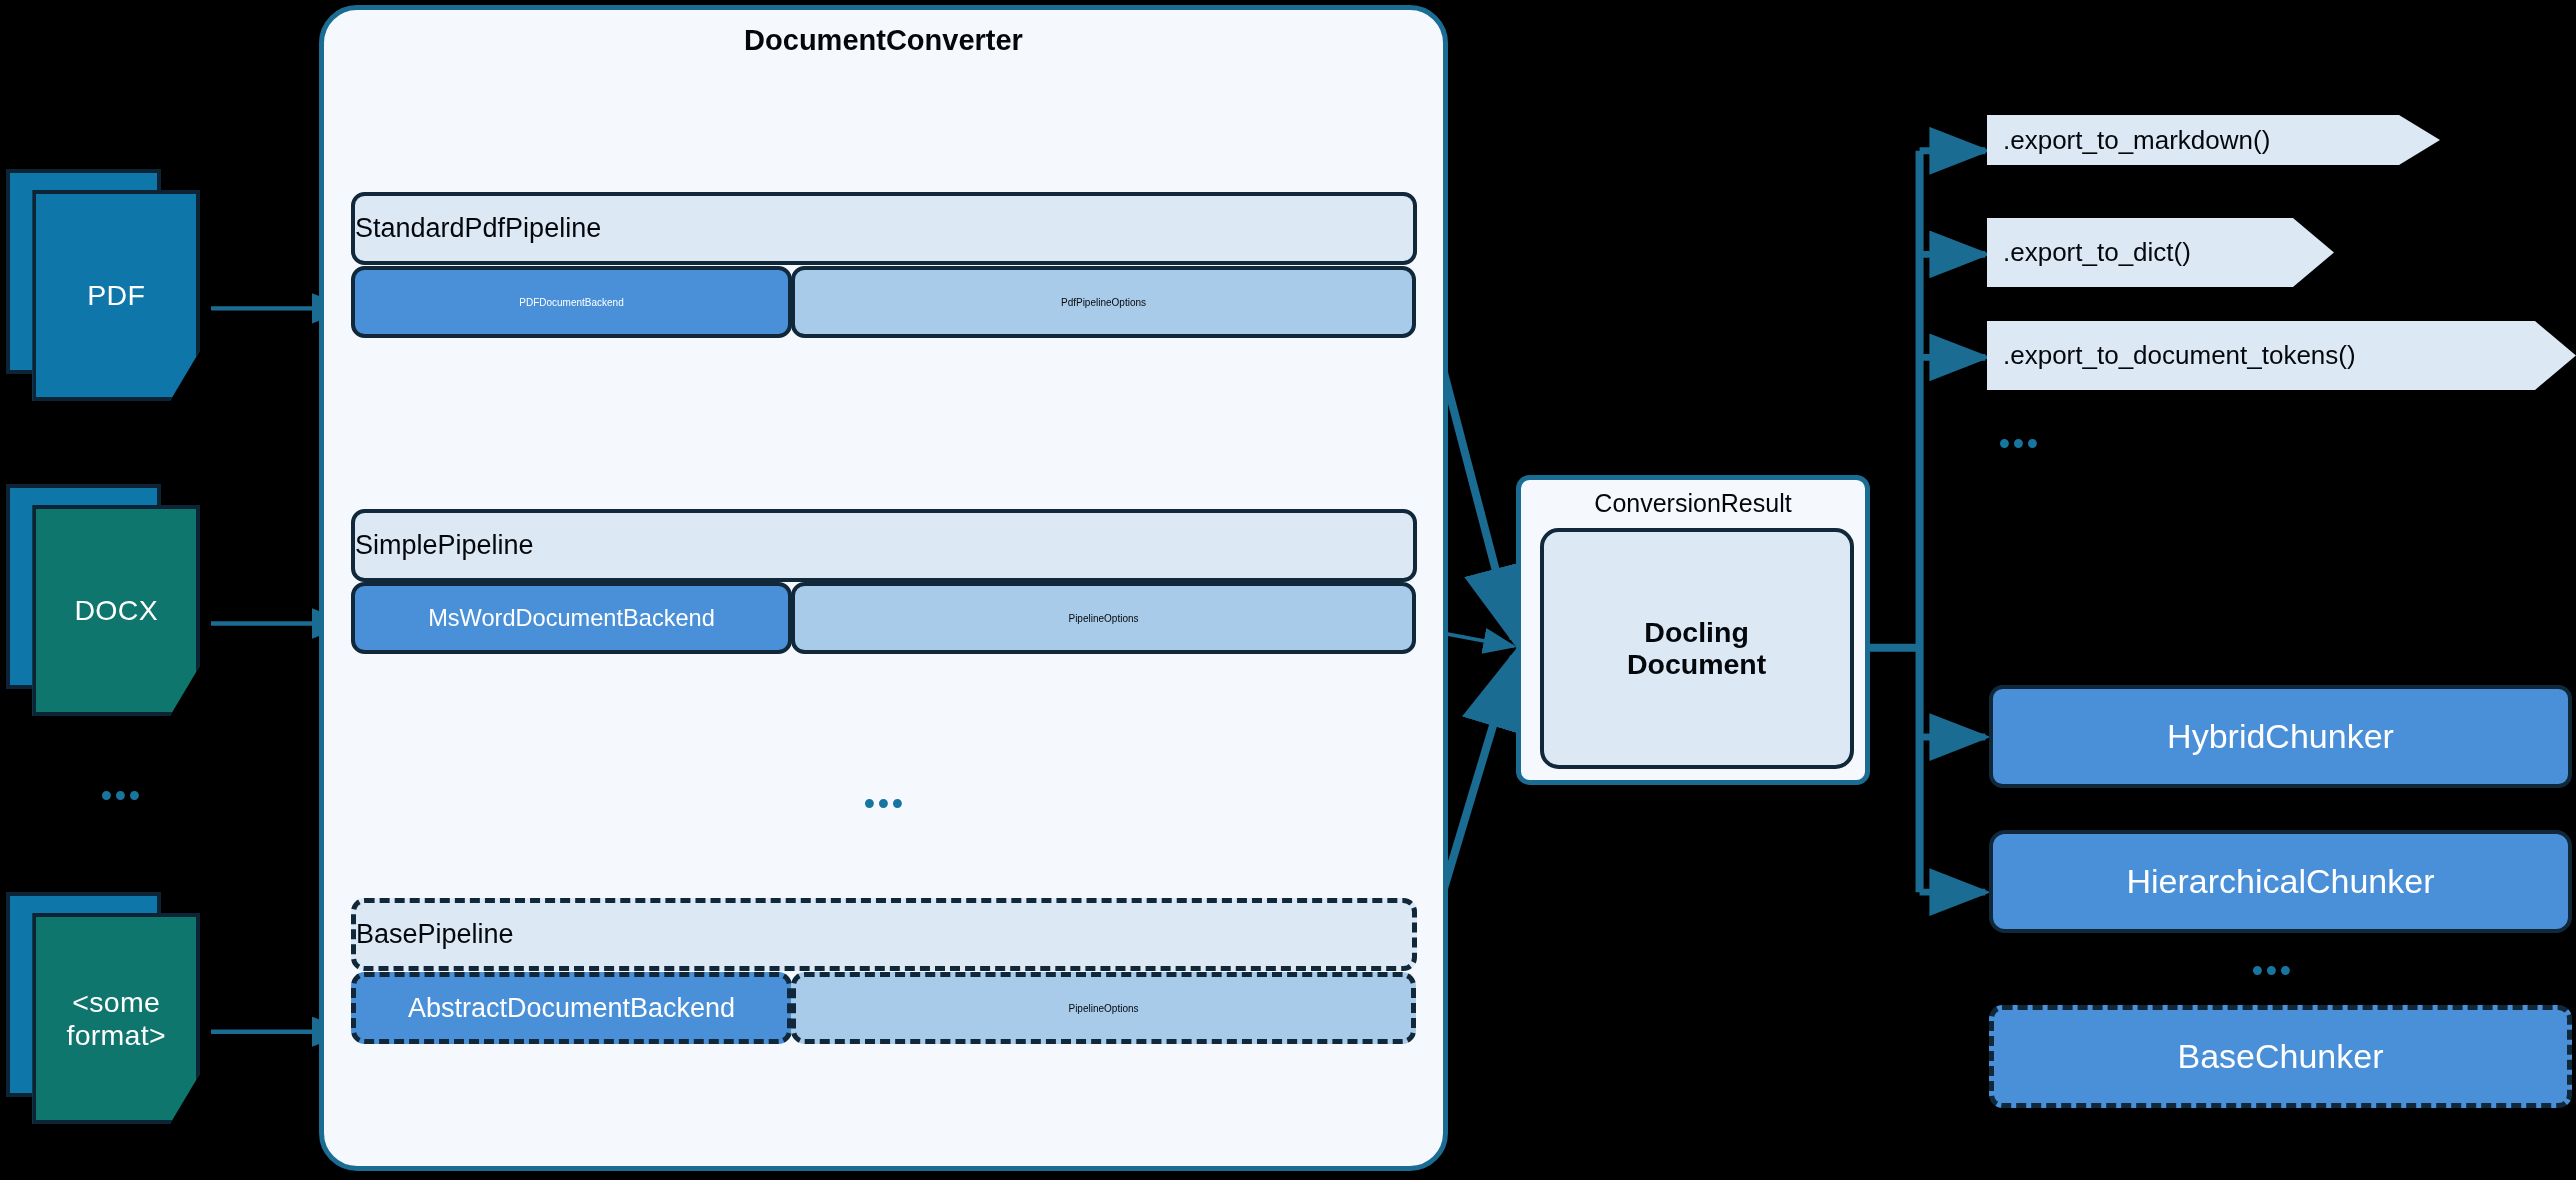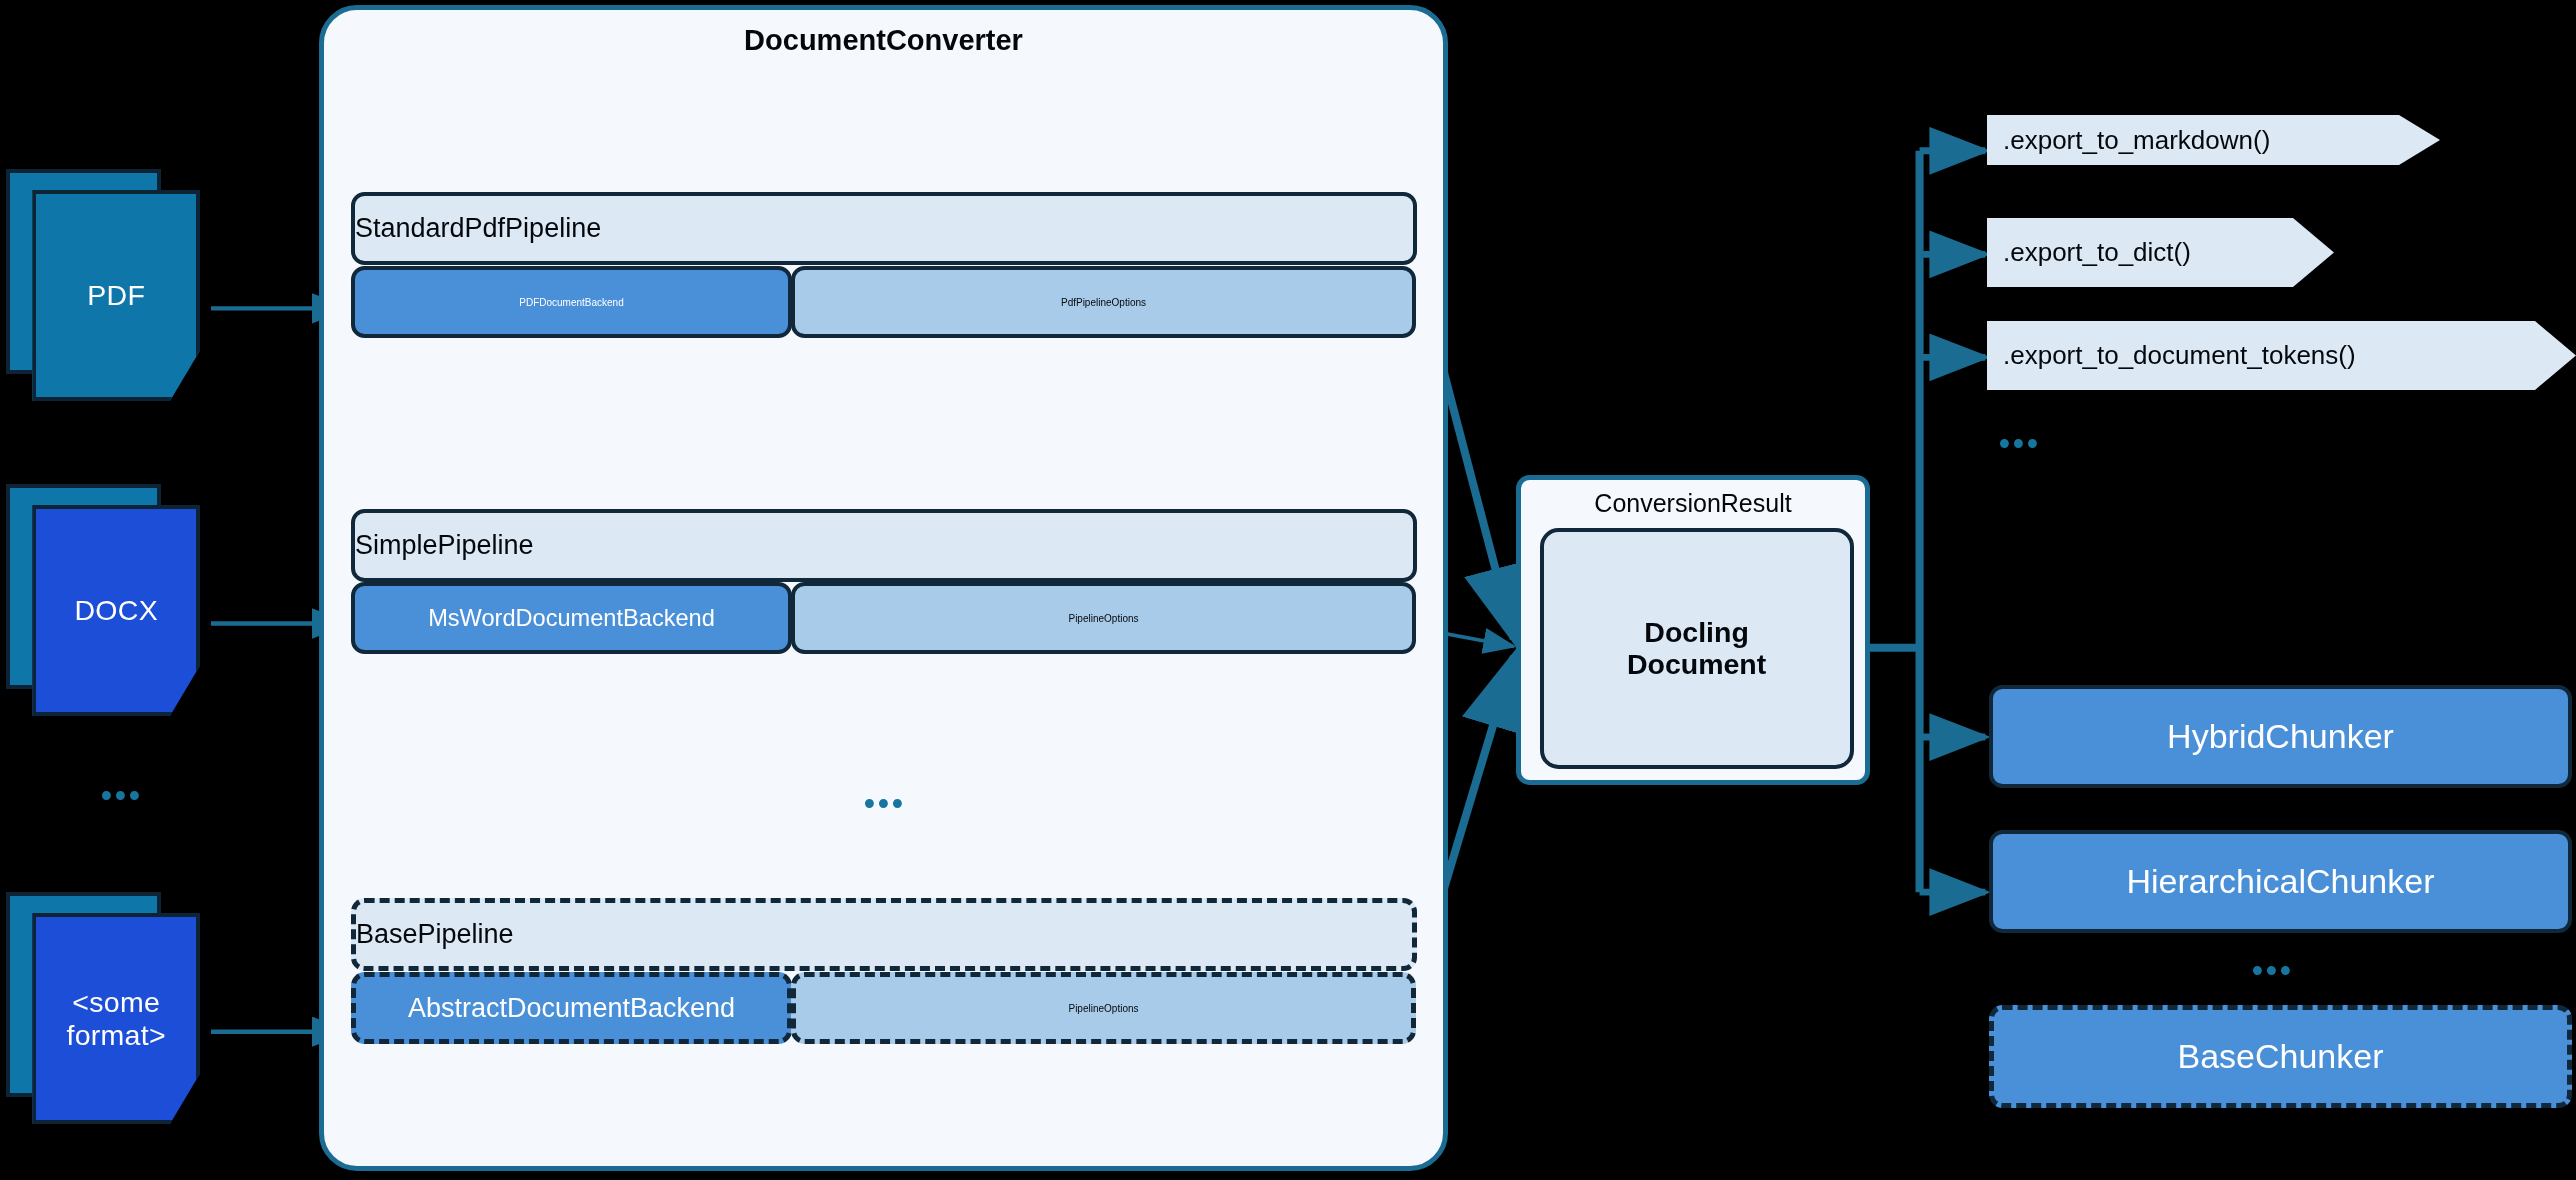--- a/index.html
+++ b/index.html
@@ -2,21 +2,21 @@
 <html style="font-size:10px"><head>
 <meta charset="utf-8">
 <style>
   html,body{margin:0;padding:0;background:#000;}
   body{font-family:"Liberation Sans","DejaVu Sans",sans-serif;}
   #stage{position:relative;width:2576px;height:1180px;background:#000;overflow:hidden;}
 
   
   .docstack{position:absolute;}
   .doc-back{position:absolute;left:0;top:0;background:#0e76a8;border:4.3px solid #0d2336;box-sizing:border-box;}
-  .doc-front{position:absolute;background:#1d4ed8;box-sizing:border-box;}
+  .doc-front{position:absolute;background:#0f766e;box-sizing:border-box;}
   .doc-label{position:absolute;left:0;right:0;top:50%;transform:translateY(-50%);
              text-align:center;color:#fff;font-size:28.5px;line-height:1.16;letter-spacing:0.3px;}
 
   
   #converter{position:absolute;background:#f5f8fd;border:5px solid #1b6c92;border-radius:38px;box-sizing:border-box;}
   #converter-title{position:absolute;left:0;right:0;top:13.6px;text-align:center;
                    font-size:29px;font-weight:bold;color:#04080c;}
 
   .pipe-head{position:absolute;background:#dce8f4;border:4.3px solid #11283a;
              border-radius:13.6px;box-sizing:border-box;display:flex;align-items:center;justify-content:flex-start;}
@@ -175,21 +175,21 @@
   </div>
   <div class="chev" style="left:1987px;top:321px;width:589px;height:69px;
        clip-path:polygon(0 0,calc(100% - 41px) 0,100% 50%,calc(100% - 41px) 100%,0 100%);">
     <span>.export_to_document_tokens()</span>
   </div>
   <div class="dots" style="left:1999px;top:428px;">•••</div>
 
   <div class="chunker" style="left:1989px;top:685px;width:583px;height:103px;">
     <span>HybridChunker</span>
   </div>
-  <div class="chunker" style="left:1989px;top:830px;width:583px;height:103px;">
+  <div class="chunker" style="left:1989px;top:830px;width:583px;height:103px;border-radius:16px;">
     <span>HierarchicalChunker</span>
   </div>
   <div class="dots" style="left:2252px;top:955px;">•••</div>
   <div class="chunker dashedbox" style="left:1989px;top:1005px;width:583px;height:103px;">
     <span>BaseChunker</span>
   </div>
 
 </div>
 
 

